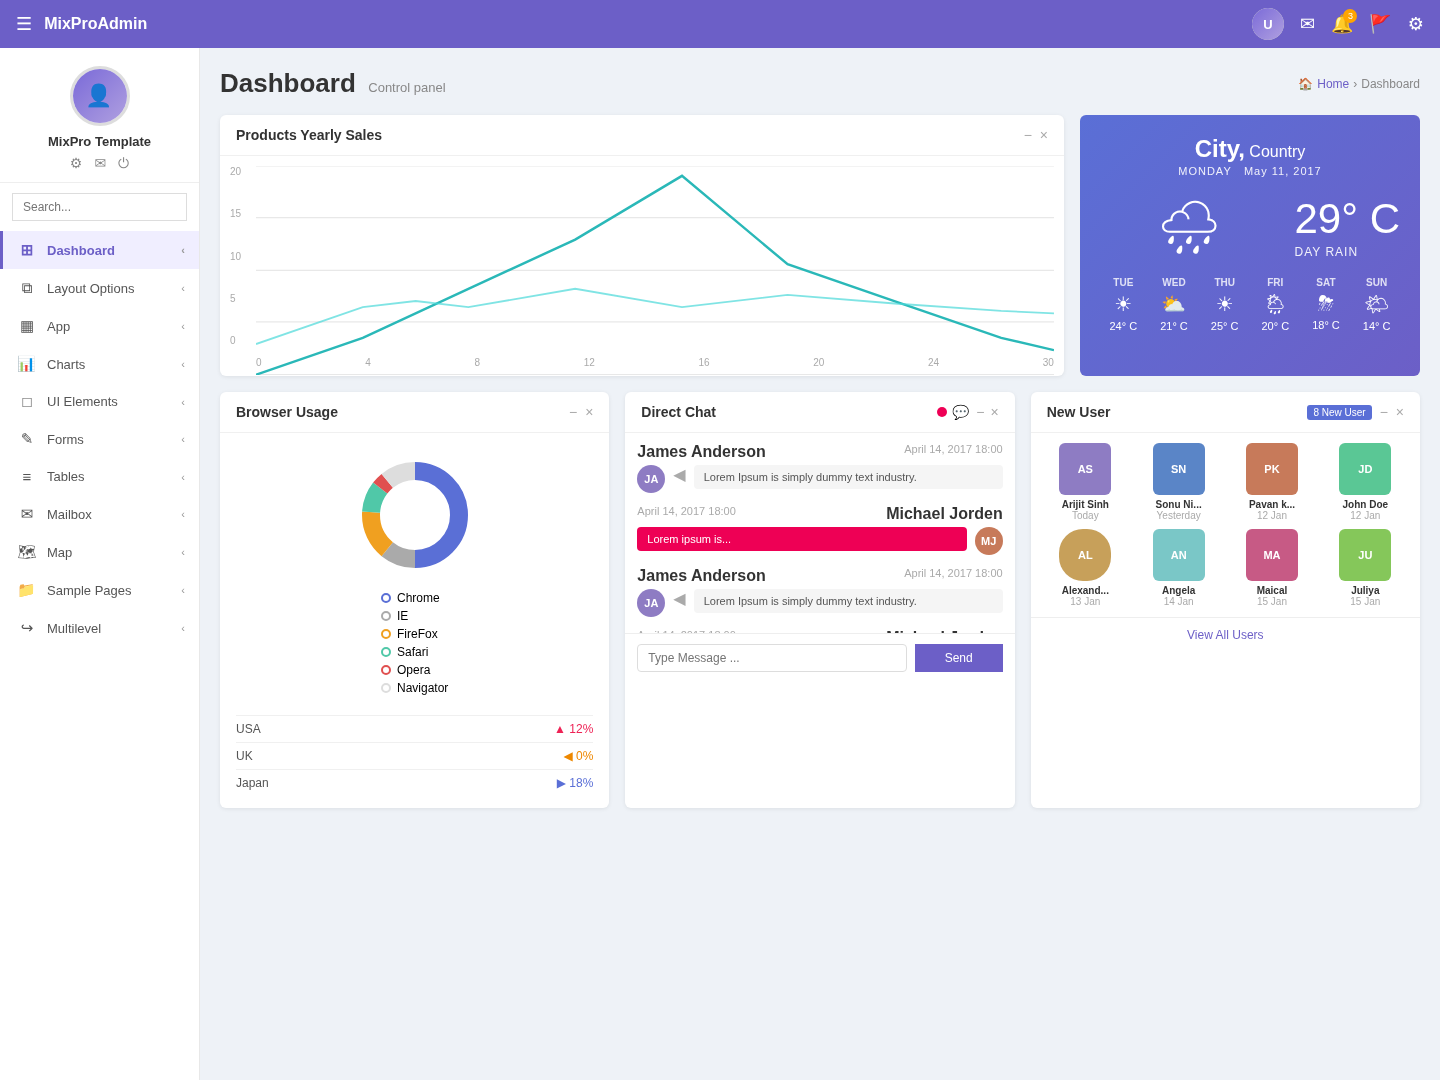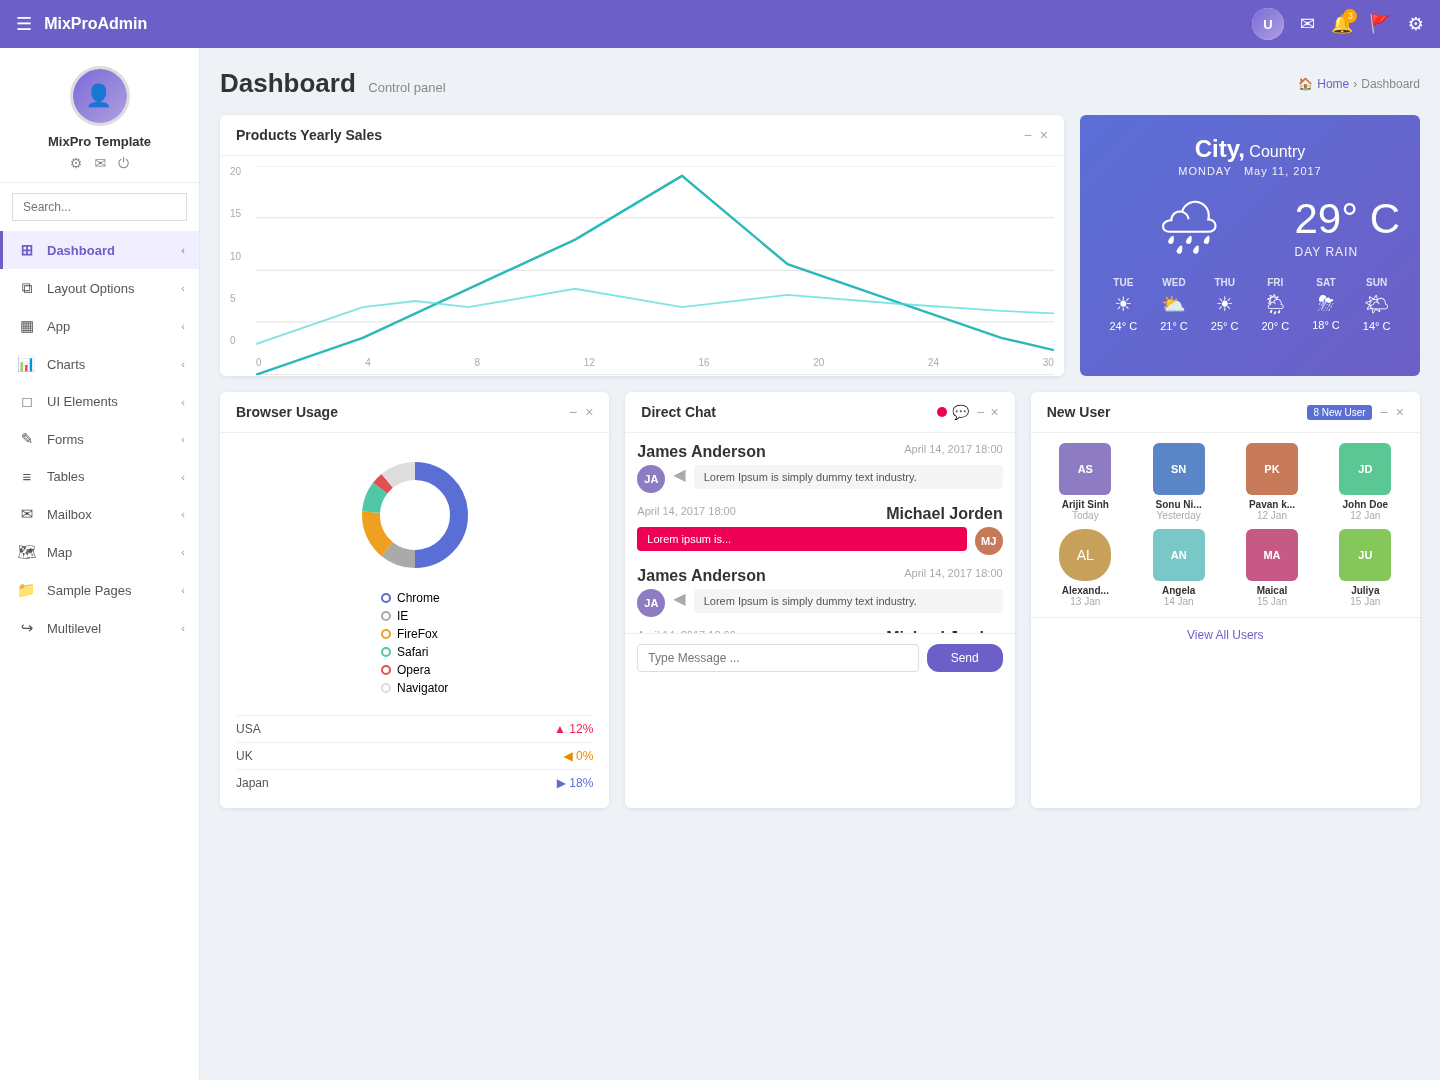--- a/index.html
+++ b/index.html
@@ -116,21 +116,21 @@
     .chat-msg { margin-bottom: 12px; }
     .chat-msg-header { display: flex; justify-content: space-between; font-size: 11px; margin-bottom: 4px; }
     .chat-msg-name { font-weight: 600; color: #333; font-size: 16px; }
     .chat-msg-time { color: #aaa; }
     .chat-msg-body { display: flex; align-items: flex-start; gap: 8px; }
     .chat-avatar { width: 28px; height: 28px; border-radius: 50%; flex-shrink: 0; object-fit: cover; display: flex; align-items: center; justify-content: center; font-size: 11px; color: #fff; font-weight: bold; }
     .chat-bubble-left { background: #f5f5f5; border-radius: 4px; padding: 6px 10px; font-size: 11px; color: #555; flex: 1; }
     .chat-bubble-right { background: #e05; border-radius: 4px; padding: 6px 10px; font-size: 11px; color: #fff; flex: 1; }
     .chat-input-area { display: flex; gap: 8px; padding: 10px 12px; border-top: 1px solid #eee; }
     .chat-input { flex: 1; border: 1px solid #ddd; border-radius: 4px; padding: 6px 10px; font-size: 12px; outline: none; }
-    .chat-send-btn { background: #6c5fc7; color: #fff; border: none; border-radius: 12px; padding: 6px 24px; font-size: 12px; cursor: pointer; }
+    .chat-send-btn { background: #6c5fc7; color: #fff; border: none; border-radius: 0; padding: 6px 30px; font-size: 12px; cursor: pointer; }
     .chat-header-icons { display: flex; gap: 6px; align-items: center; }
     .chat-dot { width: 10px; height: 10px; border-radius: 50%; background: #e05; }
     .chat-bubble-icon { color: #aaa; font-size: 14px; }
 
     
     .user-grid { display: grid; grid-template-columns: repeat(4, 1fr); gap: 8px; padding: 10px 12px; }
     .user-item { text-align: center; }
     .user-avatar { width: 52px; height: 52px; border-radius: 6px; margin: 0 auto 4px; overflow: hidden; }
     .user-name { font-size: 10px; font-weight: 600; color: #333; }
     .user-date { font-size: 10px; color: #aaa; }
@@ -514,21 +514,21 @@
           </div>
           <div class="user-item">
             <div class="user-avatar">
                 <div style="width:100%;height:100%;background:#5ac795;display:flex;align-items:center;justify-content:center;color:#fff;font-size:11px;font-weight:bold;">JD</div>
               </div>
             <div class="user-name">John Doe</div>
             <div class="user-date">12 Jan</div>
           </div>
           <div class="user-item">
             <div class="user-avatar">
-                <div style="width:100%;height:100%;background:#c7a05a;display:flex;align-items:center;justify-content:center;color:#fff;font-size:14px;font-weight:normal;border-radius:24px;">AL</div>
+                <div style="width:100%;height:100%;background:#c7a05a;display:flex;align-items:center;justify-content:center;color:#fff;font-size:11px;font-weight:bold;border-radius:24px;">AL</div>
               </div>
             <div class="user-name">Alexand...</div>
             <div class="user-date">13 Jan</div>
           </div>
           <div class="user-item">
             <div class="user-avatar">
                 <div style="width:100%;height:100%;background:#7ac7c7;display:flex;align-items:center;justify-content:center;color:#fff;font-size:11px;font-weight:bold;">AN</div>
               </div>
             <div class="user-name">Angela</div>
             <div class="user-date">14 Jan</div>

